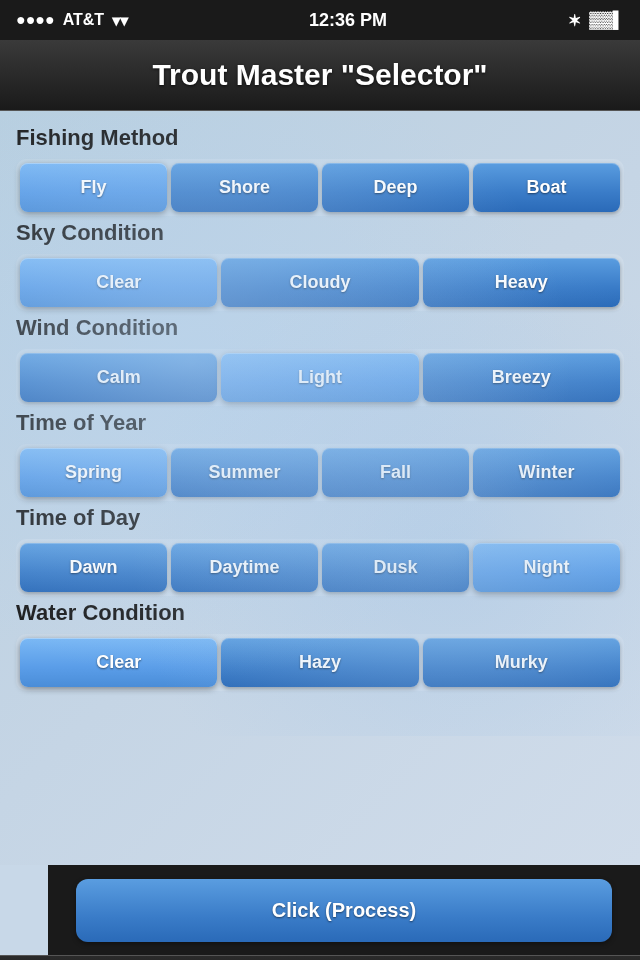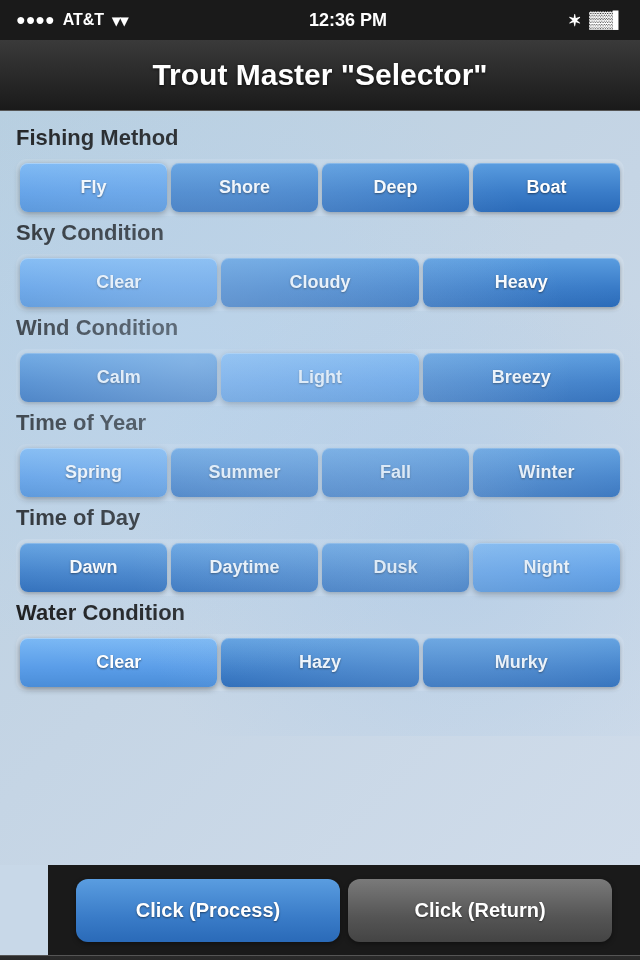--- a/index.html
+++ b/index.html
@@ -216,21 +216,20 @@
       <button class="btn-option selected">Clear</button>
       <button class="btn-option">Hazy</button>
       <button class="btn-option">Murky</button>
     </div>
   </div>
 
 </div>
 
 <div class="action-bar">
   <button class="action-btn process">Click (Process)</button>
-  <button class="action-btn return">Click (Return)</button>
 </div>
 
 <div class="tab-bar">
   
   
   
   
   
 </div>
 

